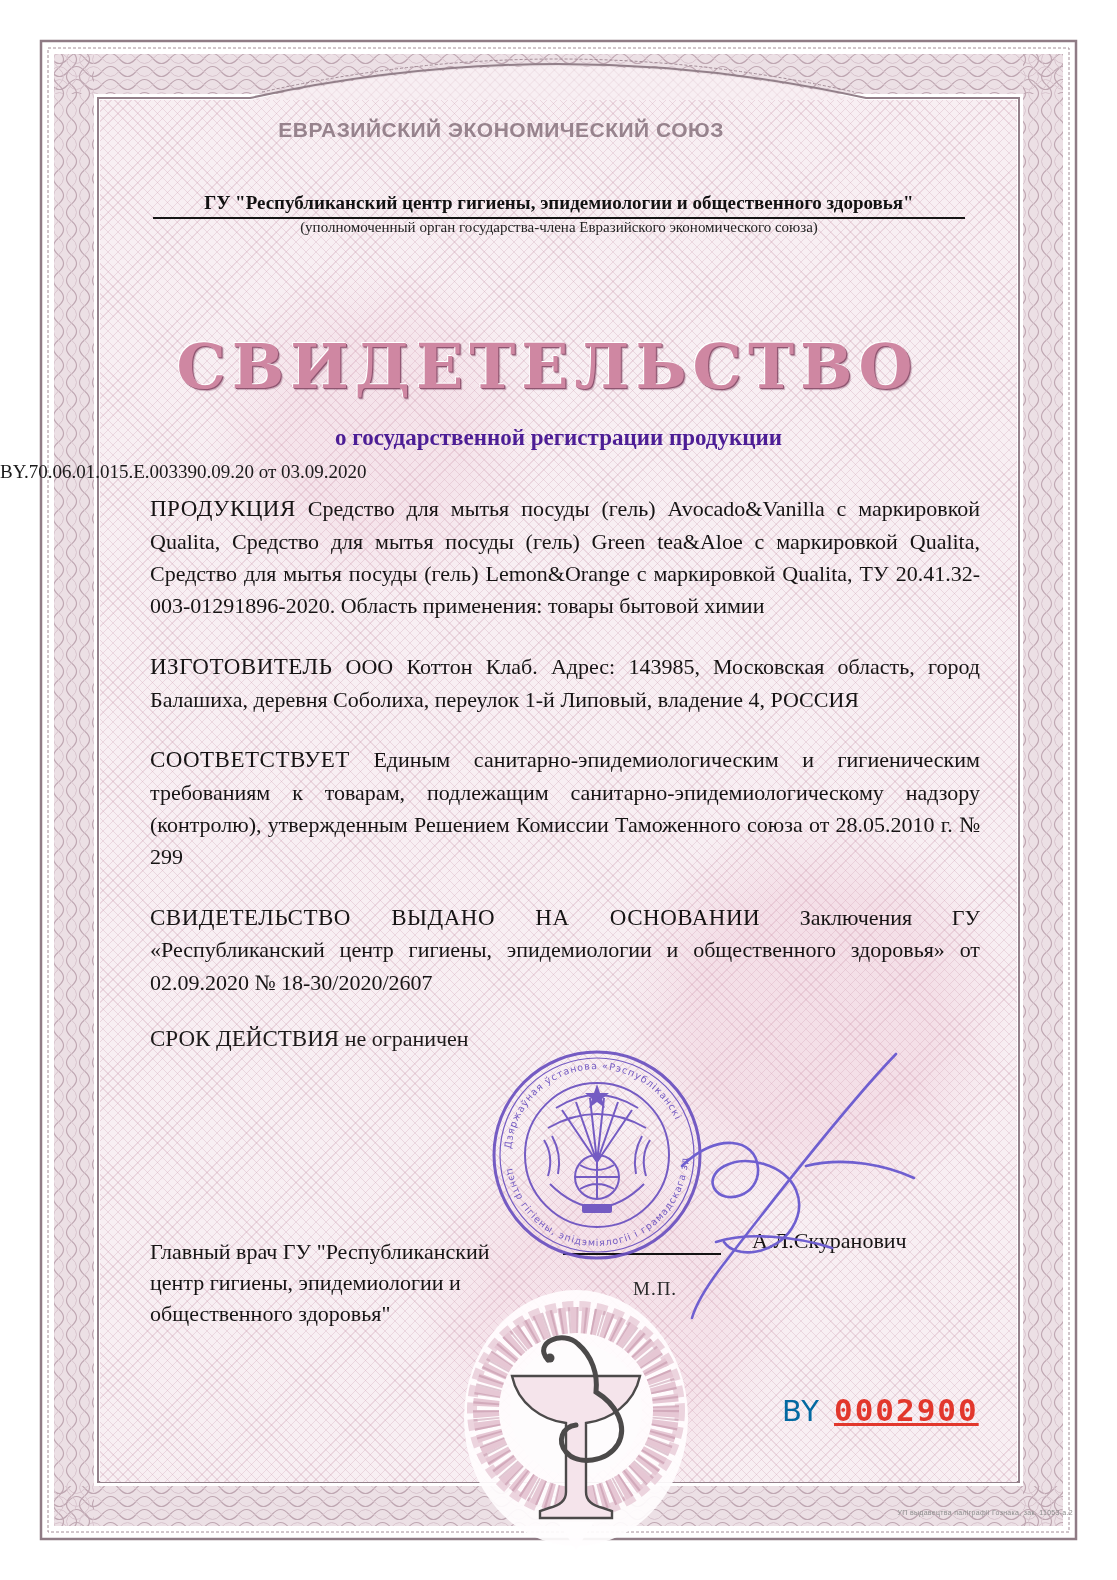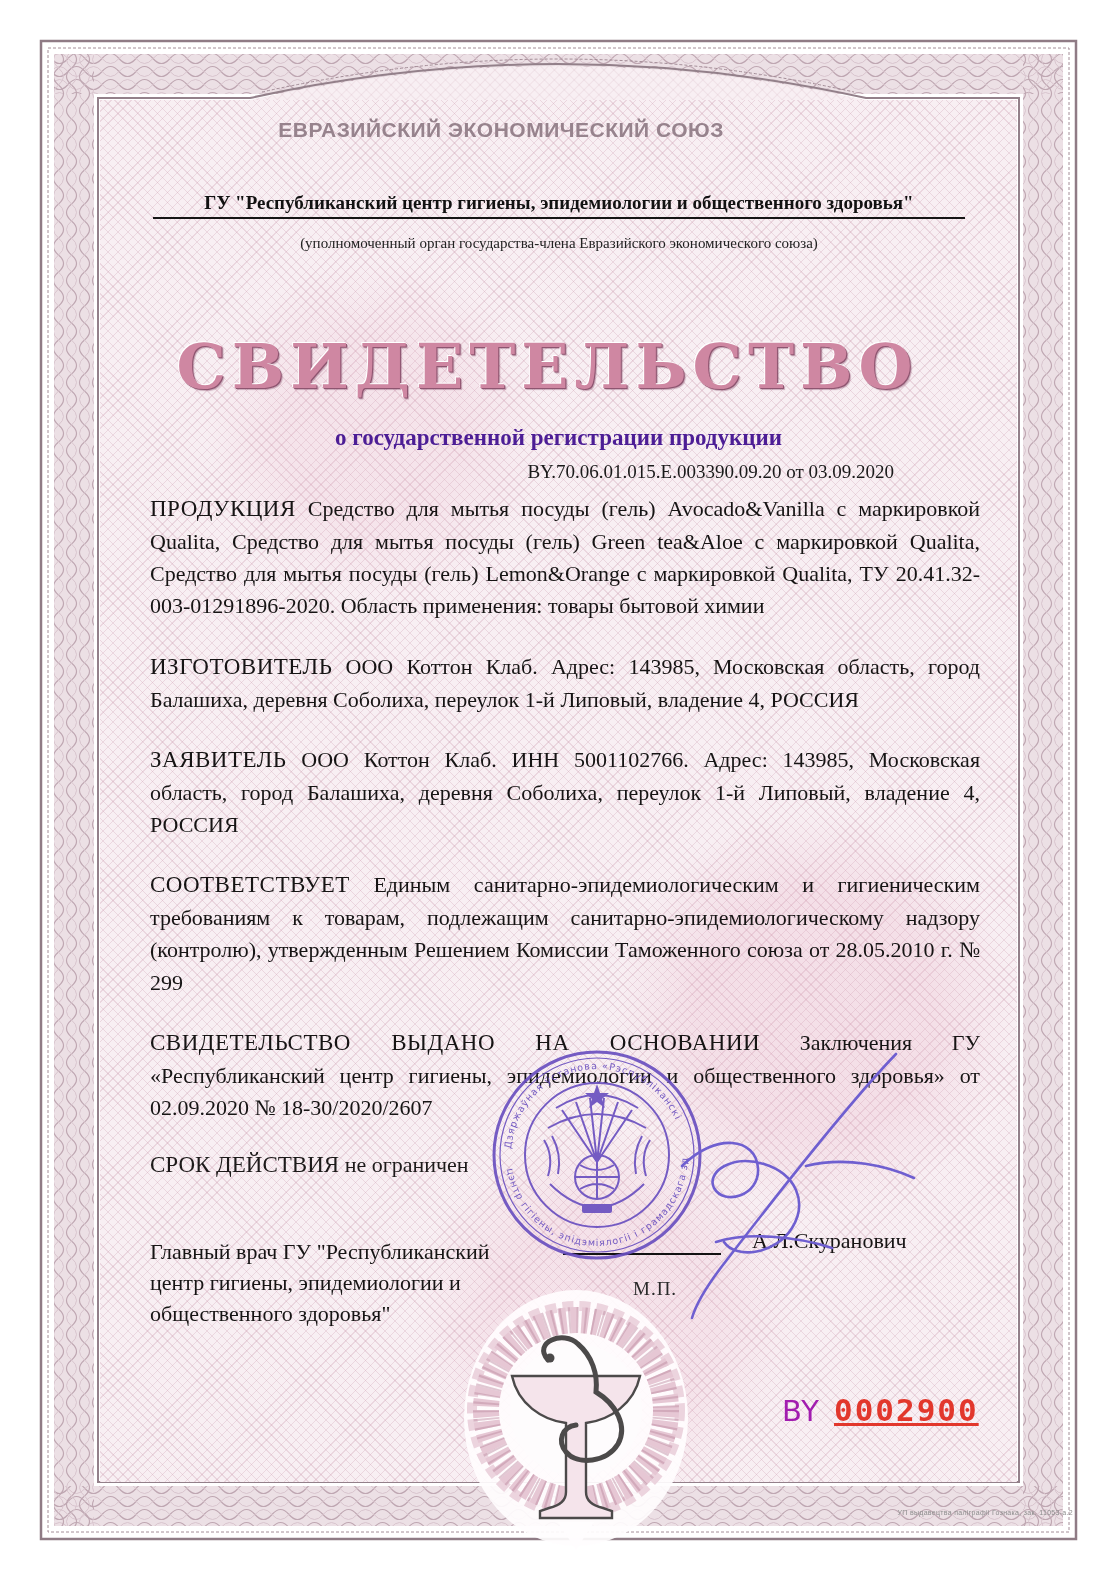--- a/index.html
+++ b/index.html
@@ -30,35 +30,35 @@
   .union{
     position:absolute;left:0;top:118px;width:1002px;
     text-align:center;
     font-family:"Liberation Sans", sans-serif;
     font-weight:bold;font-size:21px;letter-spacing:.5px;
     color:#97838d;
   }
   .authority-wrap{position:absolute;left:153px;top:192px;width:812px;text-align:center;}
   .authority{font-weight:bold;font-size:19px;color:#111;}
   .authority-rule{height:0;border-bottom:2px solid #151515;margin-top:3px;}
-  .authority-note{font-size:15px;margin-top:16px;color:#222;}
+  .authority-note{font-size:15px;margin-top:0;color:#222;}
 
   .title{
     position:absolute;left:0;top:330px;width:1095px;text-align:center;
     font-family:"DejaVu Serif", serif;
     font-weight:bold;font-size:62px;letter-spacing:6px;
     color:#cf87a2;
     text-shadow:-1px -1px 0 #ffffff, 1px 1px 0 #8e5570, 2px 2px 1px rgba(142,85,112,.45);
   }
   .subtitle{
     position:absolute;left:0;top:425px;width:1117px;text-align:center;
     font-weight:bold;font-size:23px;color:#4c1d95;
   }
   .number{
-    position:absolute;left:0;top:461px;width:894px;text-align:right;
+    position:absolute;left:0;top:461px;width:894px;text-align:left;
     font-size:19px;color:#1a1a1a;
   }
 
   .paras{position:absolute;left:150px;top:492px;width:838px;}
   .para{
     margin:0 8px 27px 0;
     font-size:22px;line-height:1.47;
     text-align:justify;color:#161414;
   }
   .para .label{font-size:23px;letter-spacing:.5px;}
@@ -83,21 +83,21 @@
   }
 
   .stamp-svg{position:absolute;left:486px;top:1044px;z-index:5;opacity:.92;}
   .sign-svg{position:absolute;left:596px;top:1046px;z-index:6;}
   .emblem-svg{position:absolute;left:458px;top:1282px;z-index:5;}
 
   .serial{
     position:absolute;left:782px;top:1392px;z-index:6;
     font-family:"DejaVu Sans", sans-serif;
   }
-  .serial .prefix{font-size:29px;color:#a21caf;letter-spacing:1px;}
+  .serial .prefix{font-size:29px;color:#0369a1;letter-spacing:1px;}
   .serial .digits{font-family:"DejaVu Sans Mono", monospace;font-size:31px;color:#e2372c;letter-spacing:2px;margin-left:14px;font-weight:bold;text-decoration:underline;}
 
   .imprint{
     position:absolute;right:44px;top:1509px;z-index:6;
     font-family:"Liberation Sans", sans-serif;
     font-size:7px;color:#8d8d8d;letter-spacing:.3px;
   }
 </style>
 </head>
 <body>
@@ -151,21 +151,20 @@
 
     <div class="title">СВИДЕТЕЛЬСТВО</div>
     <div class="subtitle">о государственной регистрации продукции</div>
     <div class="number">BY.70.06.01.015.E.003390.09.20 от 03.09.2020</div>
 
     <div class="paras">
       <p class="para"><span class="label">ПРОДУКЦИЯ</span> <span>Средство для мытья посуды (гель) Avocado&amp;Vanilla с маркировкой Qualita, Средство для мытья посуды (гель) Green tea&amp;Aloe с маркировкой Qualita, Средство для мытья посуды (гель) Lemon&amp;Orange с маркировкой Qualita, ТУ 20.41.32-003-01291896-2020. Область применения: товары бытовой химии</span></p>
 
       <p class="para"><span class="label">ИЗГОТОВИТЕЛЬ</span> <span>ООО Коттон Клаб. Адрес: 143985, Московская область, город Балашиха, деревня Соболиха, переулок 1-й Липовый, владение 4, РОССИЯ</span></p>
 
-      <p class="para"><span class="label">ЗАЯВИТЕЛЬ</span> <span>ООО Коттон Клаб. ИНН 5001102766. Адрес: 143985, Московская область, город Балашиха, деревня Соболиха, переулок 1-й Липовый, владение 4, РОССИЯ</span></p>
 
       <p class="para"><span class="label">СООТВЕТСТВУЕТ</span> <span>Единым санитарно-эпидемиологическим и гигиеническим требованиям к товарам, подлежащим санитарно-эпидемиологическому надзору (контролю), утвержденным Решением Комиссии Таможенного союза от  28.05.2010 г. № 299</span></p>
 
       <p class="para"><span class="label">СВИДЕТЕЛЬСТВО ВЫДАНО НА ОСНОВАНИИ</span> <span>Заключения ГУ «Республиканский центр гигиены, эпидемиологии и общественного здоровья» от 02.09.2020 № 18-30/2020/2607</span></p>
 
       <div class="validity"><span class="label">СРОК ДЕЙСТВИЯ</span> <span>не ограничен</span></div>
     </div>
 
     <div class="signer">Главный врач ГУ "Республиканский центр гигиены, эпидемиологии и общественного здоровья"</div>
     <div class="sig-line"></div>

